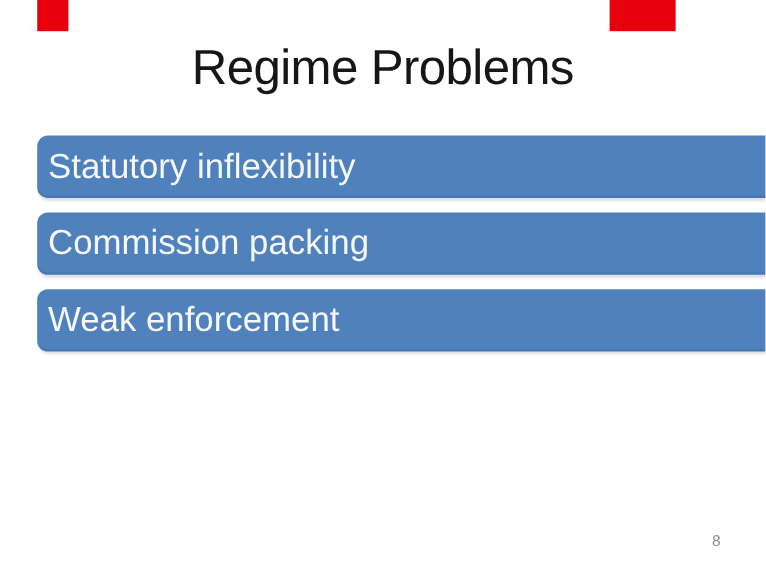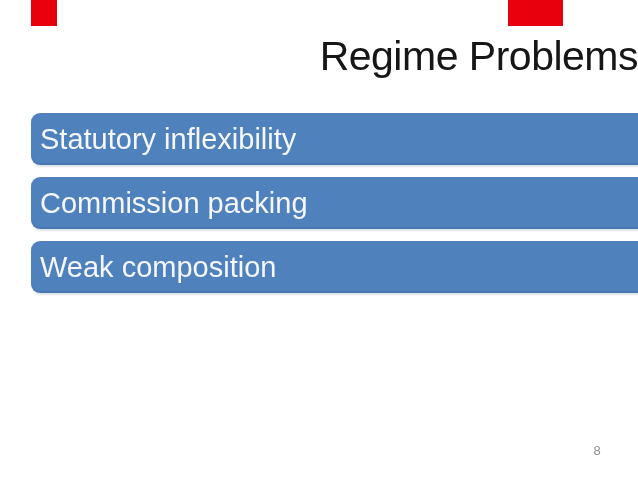--- a/index.html
+++ b/index.html
@@ -15,21 +15,21 @@
     width: 638px;
     height: 479px;
     background: #ffffff;
     overflow: hidden;
   }
   .slide-title {
     position: absolute;
     left: 0;
     right: 0;
     top: 33px;
-    text-align: right;
+    text-align: center;
     font-size: 41px;
     line-height: 1.15;
     letter-spacing: -0.5px;
     color: #161616;
   }
   .bars {
     position: absolute;
     left: 31px;
     top: 113px;
     width: 575px;
@@ -84,19 +84,19 @@
   <div class="slide-title">Regime Problems</div>
 
   <div class="bars">
     <div class="problem-bar">
       <span>Statutory inflexibility</span>
     </div>
     <div class="problem-bar">
       <span>Commission packing</span>
     </div>
     <div class="problem-bar">
-      <span>Weak composition</span>
+      <span>Weak enforcement</span>
     </div>
   </div>
 
   <div class="page-number">8</div>
 
 </div>
 
 </body></html>

